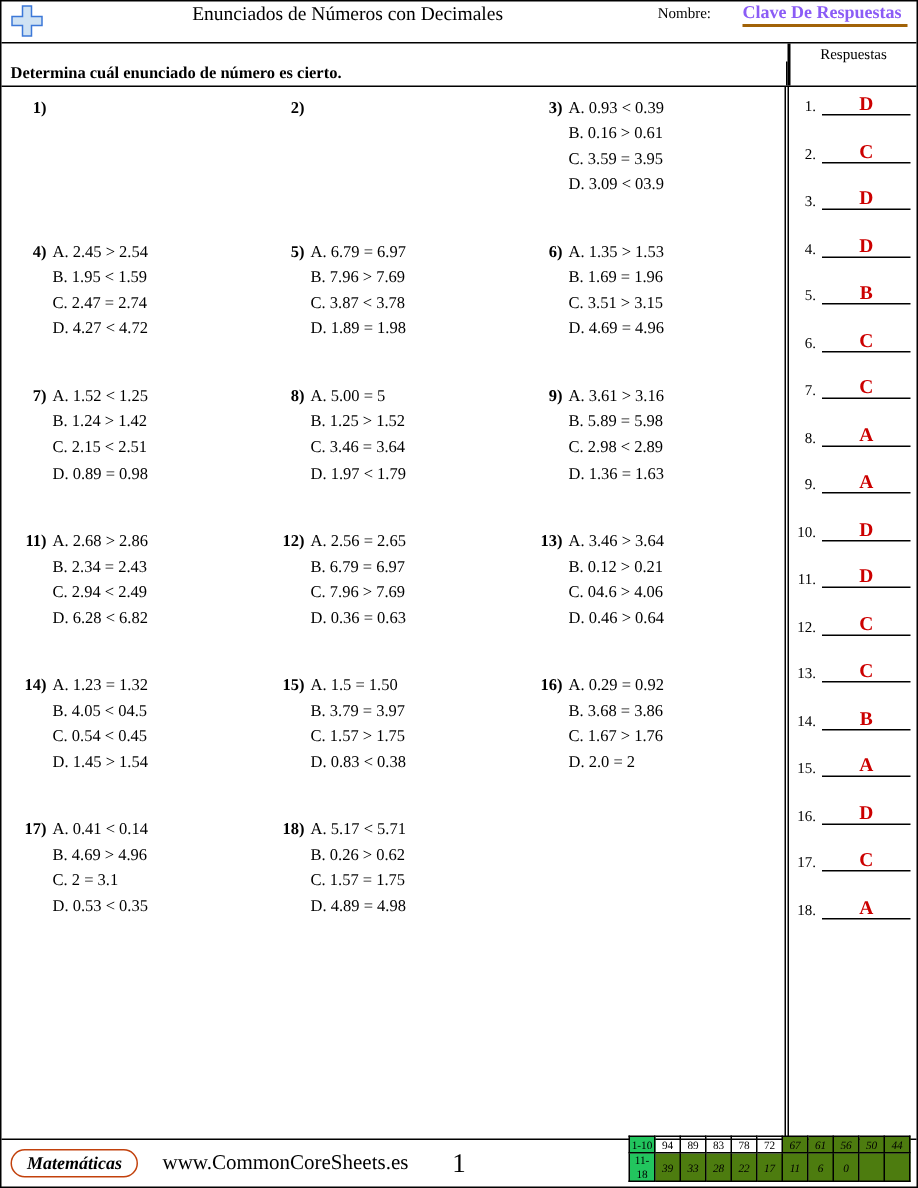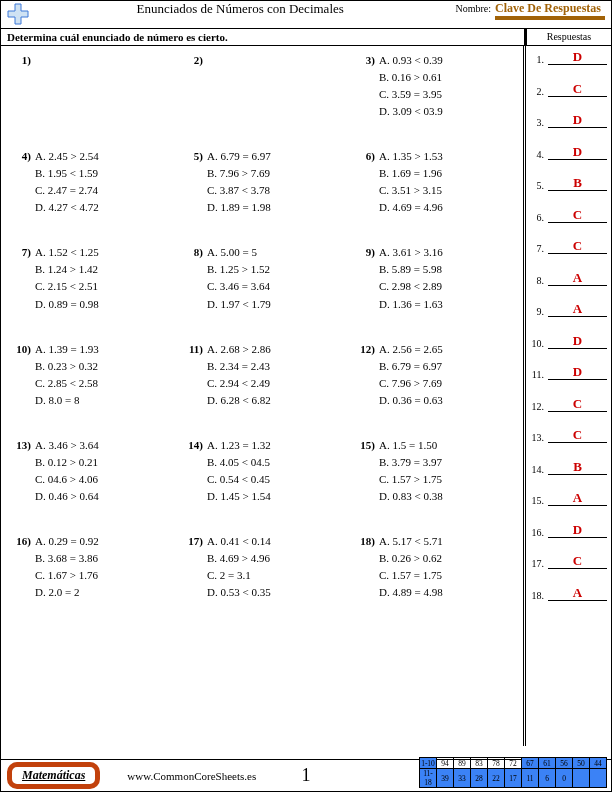--- a/index.html
+++ b/index.html
@@ -2,46 +2,46 @@
 <html><head>
 <meta charset="utf-8">
 <style>
   * { box-sizing: border-box; margin: 0; padding: 0; }
   body { font-family: "Times New Roman", serif; font-size: 11px; background: #fff; width: 612px; height: 792px; position: relative; color: #000; }
   .page { width: 612px; height: 792px; border: 1px solid #000; position: relative; }
   .header { display: flex; align-items: flex-start; border-bottom: 1px solid #000; height: 28px; }
   .logo { width: 34px; height: 26px; display: flex; align-items: center; justify-content: center; }
   .logo svg { width: 24px; height: 24px; }
   .title { flex: 1; text-align: center; font-size: 13px; padding-right: 10px; }
-  .name-region { display: flex; align-items: baseline; gap: 4px; font-size: 10px; padding-right: 6px; }
-  .key-label { color: #a16207; font-weight: bold; font-size: 12px; border-bottom: 4px solid #a16207; min-width: 110px; display:inline-block; }
+  .name-region { display: flex; align-items: baseline; gap: 21px; font-size: 10px; padding-right: 6px; }
+  .key-label { color: #8b5cf6; font-weight: bold; font-size: 12px; border-bottom: 2px solid #a16207; min-width: 110px; display:inline-block; }
   .subheader { display: flex; border-bottom: 1px solid #000; }
-  .instruction { font-weight: bold; font-size: 11px; padding: 2px 6px; flex: 1; border-right: 1px solid #000; }
+  .instruction { font-weight: bold; font-size: 11px; padding: 2px 6px; flex: 1; border-right: 1px solid #000; margin-top: 12px; }
   .resp-header { width: 86px; text-align: center; font-size: 10px; padding: 2px 0; border-left: 2px double #000;}
   .body { display: flex; height: 700px; }
   .questions { flex: 1; padding: 6px 8px 4px 8px; position: relative; }
   .qgrid { display: grid; grid-template-columns: repeat(3, 1fr); column-gap: 8px; row-gap: 28px; }
   .qblock { display: flex; gap: 4px; font-size: 11px; line-height: 1.55; }
   .qnum { font-weight: bold; width: 22px; text-align: right; }
   .choices { }
   .choices div { white-space: nowrap; }
   .answers-col { width: 86px; border-left: 1px solid #000; padding: 4px 4px; position: relative; }
   .answers-dbl { position:absolute; left:-3px; top:0; bottom:0; width:1px; border-left:1px solid #000;}
   .ans-row { display: flex; align-items: flex-end; gap: 4px; margin-bottom: 16.5px; font-size: 10px; }
   .ans-num { width: 14px; text-align: right; }
   .ans-line { flex: 1; border-bottom: 1px solid #000; text-align: center; color: #c00; font-weight: bold; font-size: 13px; height: 15px; line-height: 13px; }
   .footer { position: absolute; bottom: 0; left: 0; right: 0; border-top: 1px solid #000; height: 32px; display: flex; align-items: center; padding: 0 6px; }
-  .subject-box { border: 5px solid #c2410c; border-radius: 10px; padding: 1px 10px; font-weight: bold; font-style: italic; font-size: 12px; text-decoration: underline; }
-  .site { font-size: 11px; margin-left: 27px; }
+  .subject-box { border: 1px solid #c2410c; border-radius: 10px; padding: 1px 10px; font-weight: bold; font-style: italic; font-size: 12px; }
+  .site { font-size: 14px; margin-left: 16px; }
   .pagenum { font-size: 18px; position: absolute; left: 50%; transform: translateX(-50%); }
   .score-table { position: absolute; right: 4px; bottom: 3px; font-size: 7.5px; }
   .score-table table { border-collapse: collapse; }
   .score-table td { border: 1px solid #000; width: 17px; height: 11px; text-align: center; padding: 0 1px; }
-  .score-table .sh { background: #3b82f6; }
-  .score-table .lbl { border: 1px solid #000; background: #3b82f6; }
+  .score-table .sh { background: #4d7c0f; font-style: italic; }
+  .score-table .lbl { border: 1px solid #000; background: #22c55e; }
 </style>
 </head>
 <body>
 
 <div class="page">
 
   <div class="header">
     <div class="logo">
       <svg viewBox="0 0 24 24">
           <path d="M9 2h6v7h7v6h-7v7H9v-7H2V9h7V2z" fill="#cfe2f3" stroke="#3c78d8" stroke-width="1"></path>
@@ -122,29 +122,20 @@
               <div>D. 1.97 &lt; 1.79</div>
             </div>
           </div>
           <div class="qblock">
             <div class="qnum">9)</div>
             <div class="choices">
               <div>A. 3.61 &gt; 3.16</div>
               <div>B. 5.89 = 5.98</div>
               <div>C. 2.98 &lt; 2.89</div>
               <div>D. 1.36 = 1.63</div>
-            </div>
-          </div>
-          <div class="qblock">
-            <div class="qnum">10)</div>
-            <div class="choices">
-              <div>A. 1.39 = 1.93</div>
-              <div>B. 0.23 &gt; 0.32</div>
-              <div>C. 2.85 &lt; 2.58</div>
-              <div>D. 8.0 = 8</div>
             </div>
           </div>
           <div class="qblock">
             <div class="qnum">11)</div>
             <div class="choices">
               <div>A. 2.68 &gt; 2.86</div>
               <div>B. 2.34 = 2.43</div>
               <div>C. 2.94 &lt; 2.49</div>
               <div>D. 6.28 &lt; 6.82</div>
             </div>

